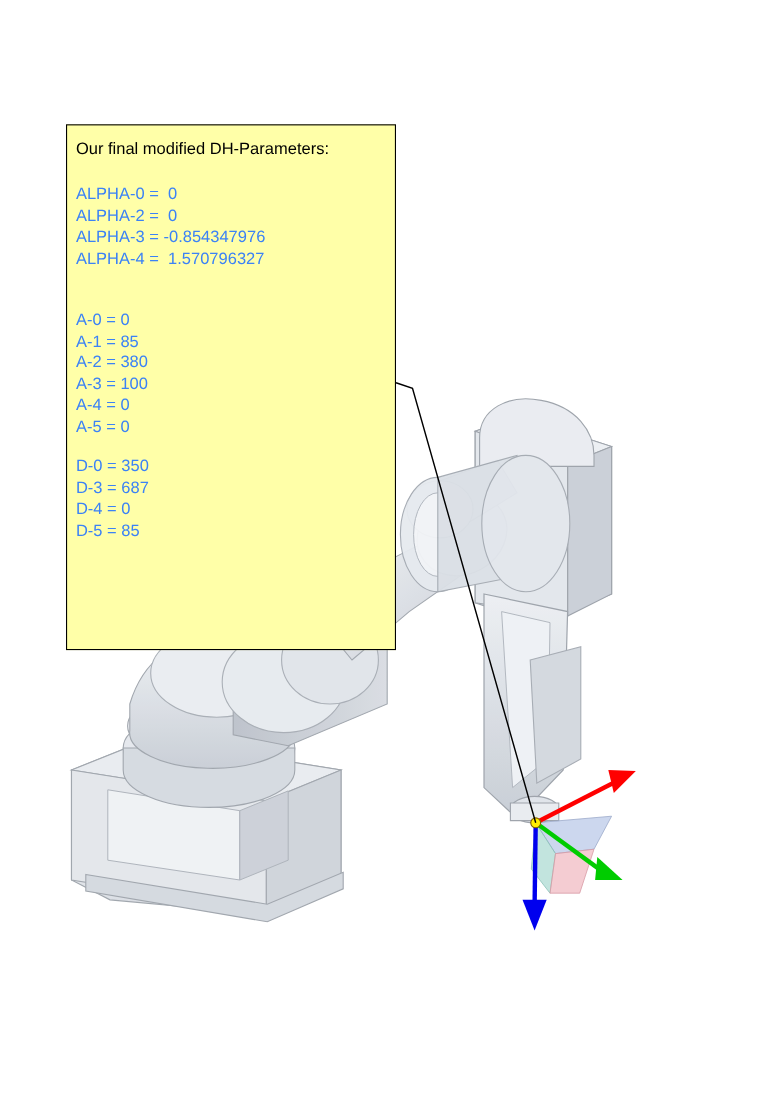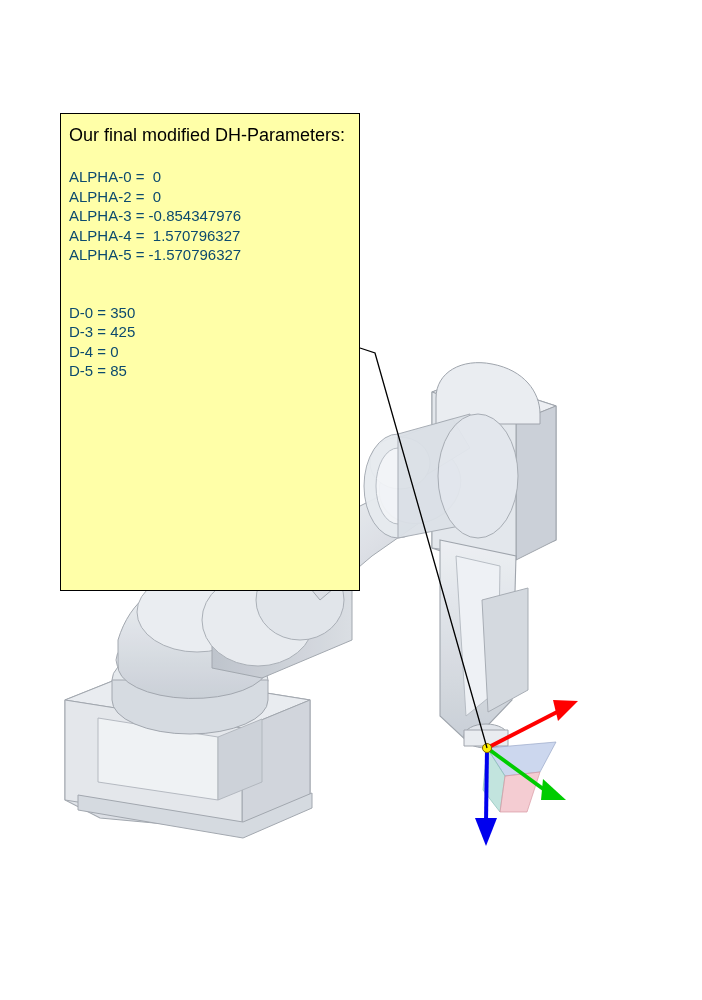--- a/index.html
+++ b/index.html
@@ -28,31 +28,31 @@
     left: 60px;
     top: 113px;
     width: 300px;
     height: 478px;
     background: #ffffa8;
     border: 1px solid #000000;
     box-sizing: border-box;
     padding: 12px 0 0 8px;
   }
   .callout-title {
-    font-size: 18px;
+    font-size: 15px;
     color: #000000;
     line-height: 19px;
     white-space: pre;
   }
   .param-block {
     margin-top: 22px;
   }
   .param-line {
     font-size: 15px;
-    color: #0c4a6e;
+    color: #3b82f6;
     line-height: 19.5px;
     white-space: pre;
   }
   .spacer-block { height: 22px; }
   
 </style>
 </head>
 <body>
 
 <div id="page">
@@ -165,27 +165,34 @@
   </svg>
 
   <div class="callout-box">
     <div class="callout-title">Our final modified DH-Parameters:</div>
 
     <div class="param-block">
       <div class="param-line">ALPHA-0 =  0</div>
       <div class="param-line">ALPHA-2 =  0</div>
       <div class="param-line">ALPHA-3 = -0.854347976</div>
       <div class="param-line">ALPHA-4 =  1.570796327</div>
-      <div class="param-line">ALPHA-5 = -1.570796327</div>
     </div>
 
     <div class="spacer-block"></div>
 
+    <div class="param-block" style="margin-top:14px;">
+      <div class="param-line">A-0 = 0</div>
+      <div class="param-line">A-1 = 85</div>
+      <div class="param-line">A-2 = 380</div>
+      <div class="param-line">A-3 = 100</div>
+      <div class="param-line">A-4 = 0</div>
+      <div class="param-line">A-5 = 0</div>
+    </div>
 
     <div class="param-block" style="margin-top:16px;">
       <div class="param-line">D-0 = 350</div>
-      <div class="param-line">D-3 = 425</div>
+      <div class="param-line">D-3 = 687</div>
       <div class="param-line">D-4 = 0</div>
       <div class="param-line">D-5 = 85</div>
     </div>
   </div>
 
 </div>
 
 </body></html>

